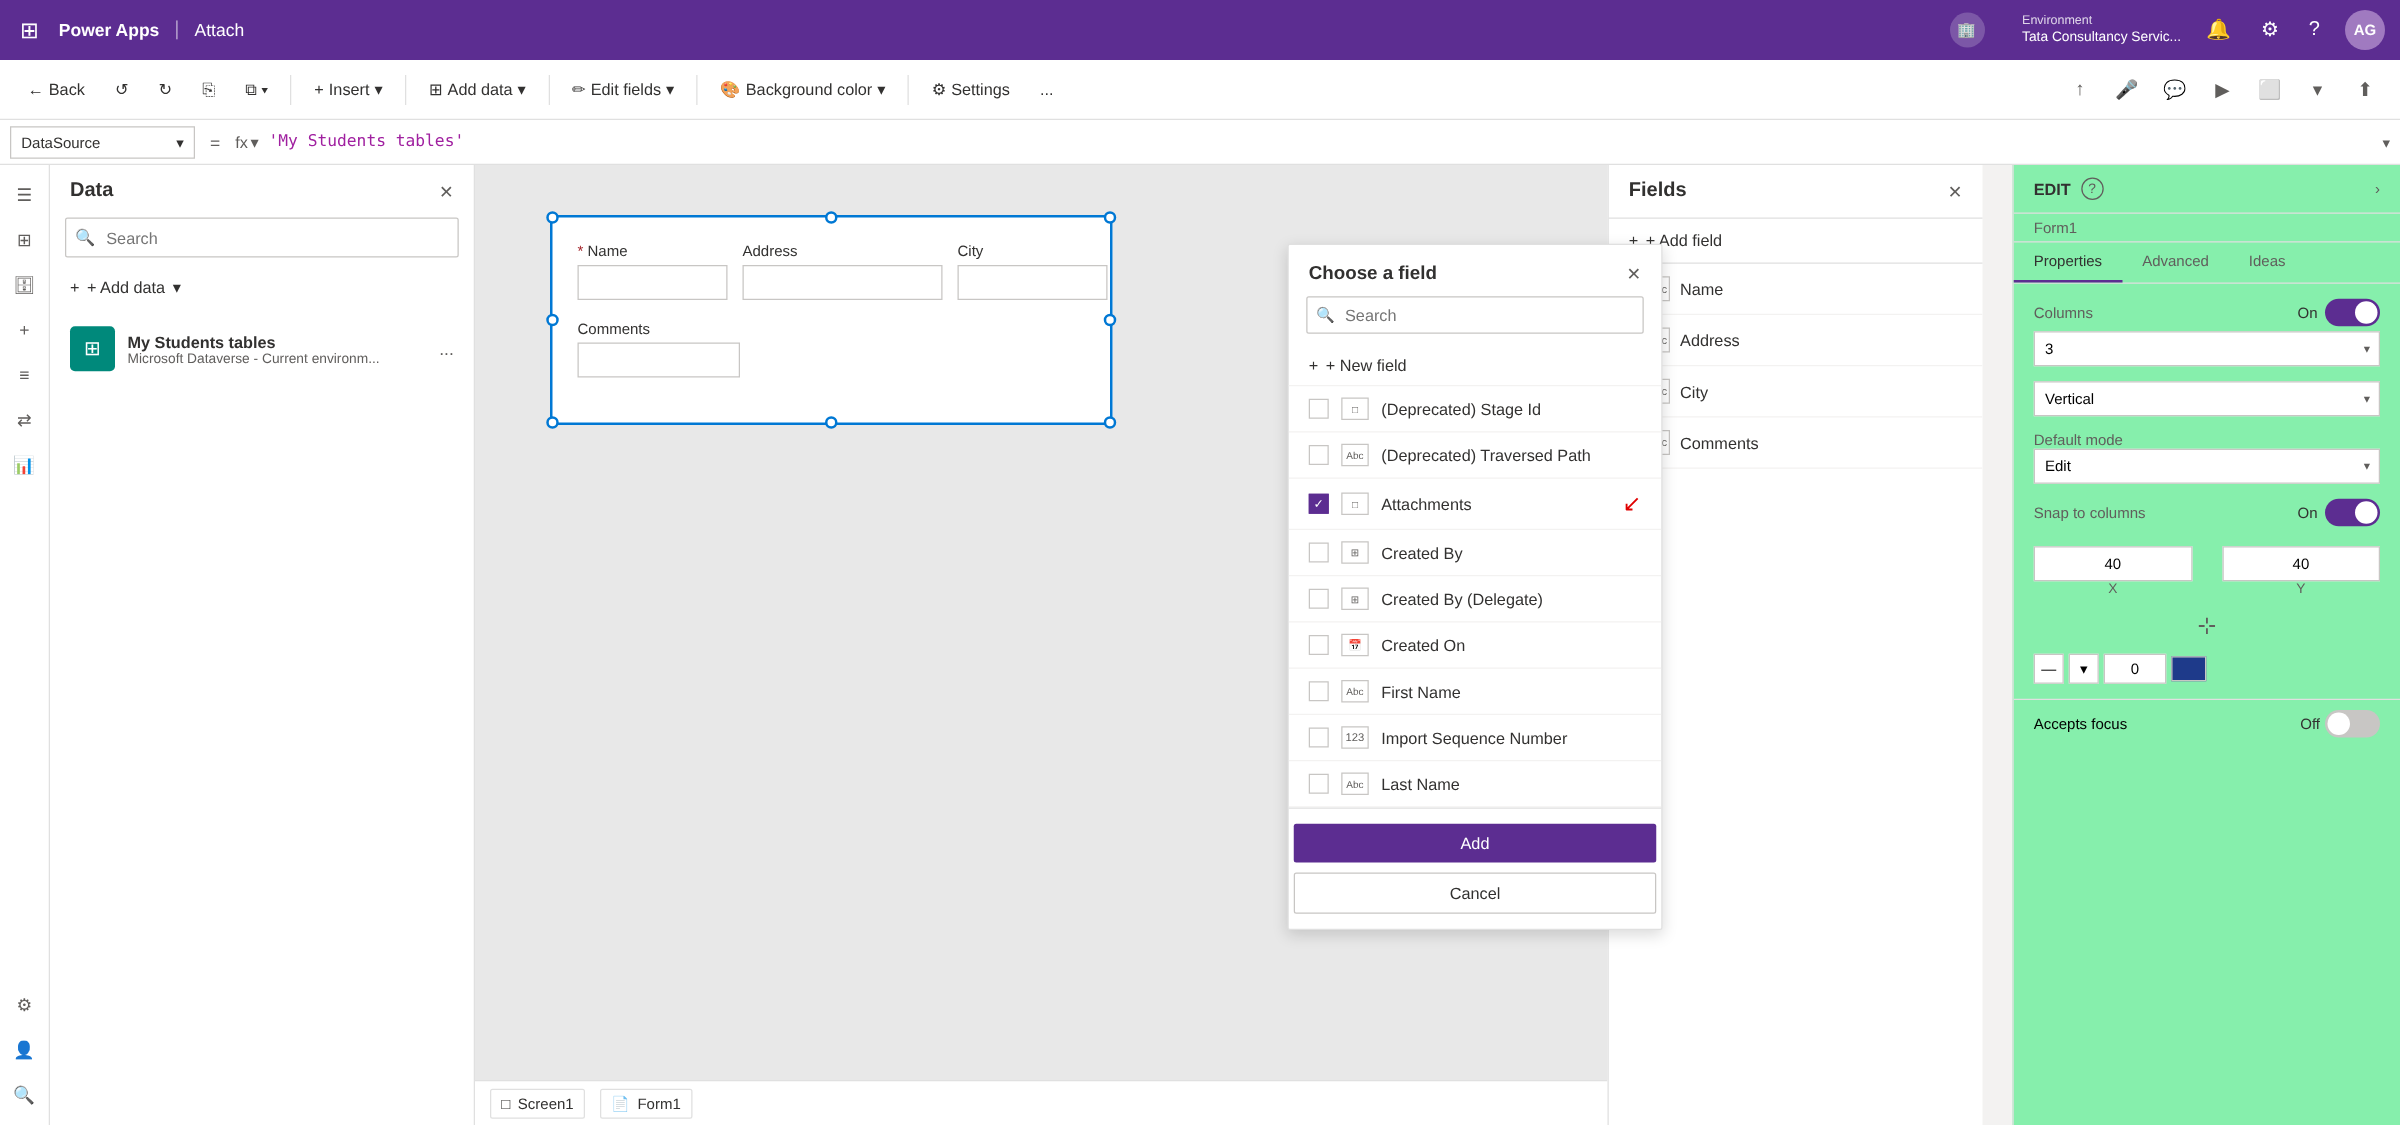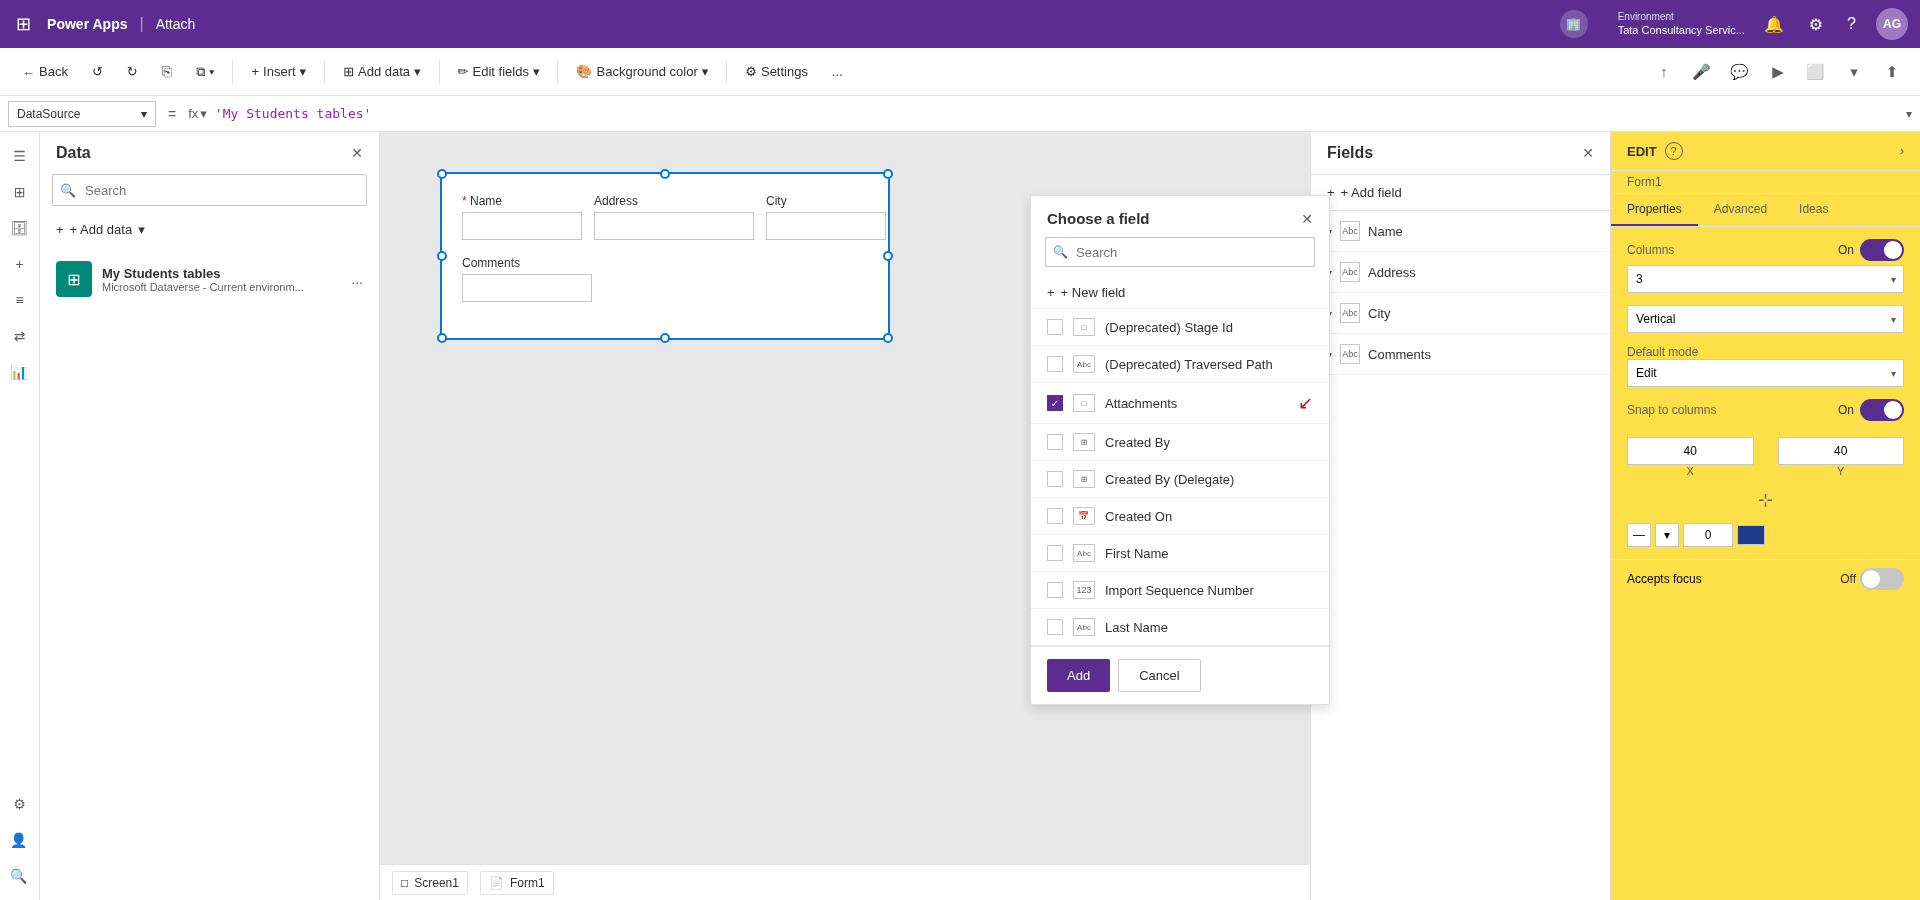--- a/index.html
+++ b/index.html
@@ -158,31 +158,31 @@
     .cfp-search .search-icon { position: absolute; left: 8px; top: 50%; transform: translateY(-50%); color: #605e5c; font-size: 12px; }
     .cfp-new-field { display: flex; align-items: center; gap: 6px; padding: 8px 16px; font-size: 13px; color: #323130; cursor: pointer; border-bottom: 1px solid #f3f2f1; }
     .cfp-list { max-height: 340px; overflow-y: auto; }
     .cfp-item { display: flex; align-items: center; gap: 10px; padding: 9px 16px; border-bottom: 1px solid #f3f2f1; cursor: pointer; }
     .cfp-checkbox { width: 16px; height: 16px; border: 1px solid #c8c6c4; display: flex; align-items: center; justify-content: center; flex-shrink: 0; }
     .cfp-checkbox.checked { background: #5c2d91; border-color: #5c2d91; color: white; font-size: 10px; }
     .cfp-field-icon { width: 22px; height: 18px; border: 1px solid #c8c6c4; display: flex; align-items: center; justify-content: center; font-size: 8px; color: #605e5c; flex-shrink: 0; }
     .cfp-field-icon.calendar { font-size: 9px; }
     .cfp-field-icon.number { font-size: 9px; }
     .cfp-field-name { font-size: 13px; color: #323130; flex: 1; }
-    .cfp-footer { padding: 12px 16px; display: flex; gap: 8px; border-top: 1px solid #e0e0e0; }
+    .cfp-footer { padding: 12px 4px; display: flex; gap: 8px; border-top: 1px solid #e0e0e0; flex-direction: column; }
     .cfp-add-btn { padding: 8px 20px; background: #5c2d91; color: white; border: none; font-size: 13px; cursor: pointer; border-radius: 2px; }
     .cfp-cancel-btn { padding: 8px 20px; background: white; color: #323130; border: 1px solid #c8c6c4; font-size: 13px; cursor: pointer; border-radius: 2px; }
 
     
     .red-arrow { color: #e00000; font-size: 18px; margin-left: 4px; }
 
     
     .edit-panel {
-      width: 310px; background: #fde047; border-left: 1px solid #e0e0e0;
-      display: flex; flex-direction: column; padding: 0;
+      width: 310px; background: #86efac; border-left: 1px solid #e0e0e0;
+      display: flex; flex-direction: column; padding: 0; margin-left: 24px;
     }
     .edit-panel-header { display: flex; align-items: center; gap: 8px; padding: 10px 16px; border-bottom: 1px solid #e0e0e0; }
     .edit-label { font-size: 13px; font-weight: 600; color: #323130; }
     .edit-help { width: 18px; height: 18px; border-radius: 50%; border: 1px solid #605e5c; display: flex; align-items: center; justify-content: center; font-size: 11px; color: #605e5c; cursor: pointer; }
     .edit-panel-tabs { display: flex; border-bottom: 1px solid #e0e0e0; }
     .edit-tab { padding: 8px 16px; font-size: 12px; color: #605e5c; cursor: pointer; border-bottom: 2px solid transparent; }
     .edit-tab.active { color: #323130; border-bottom: 2px solid #5c2d91; }
     .edit-panel-body { padding: 12px 16px; display: flex; flex-direction: column; gap: 12px; overflow-y: auto; }
     .edit-section-row { display: flex; align-items: center; justify-content: space-between; margin-bottom: 4px; }
     .edit-section-label { font-size: 12px; color: #605e5c; }

